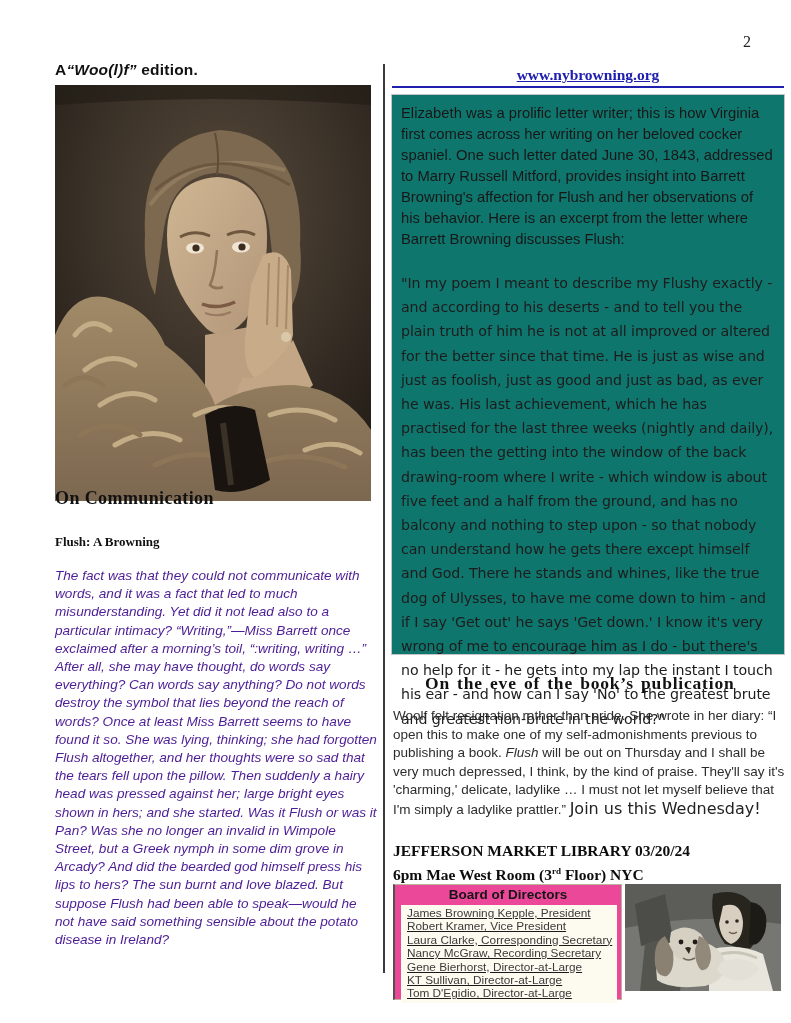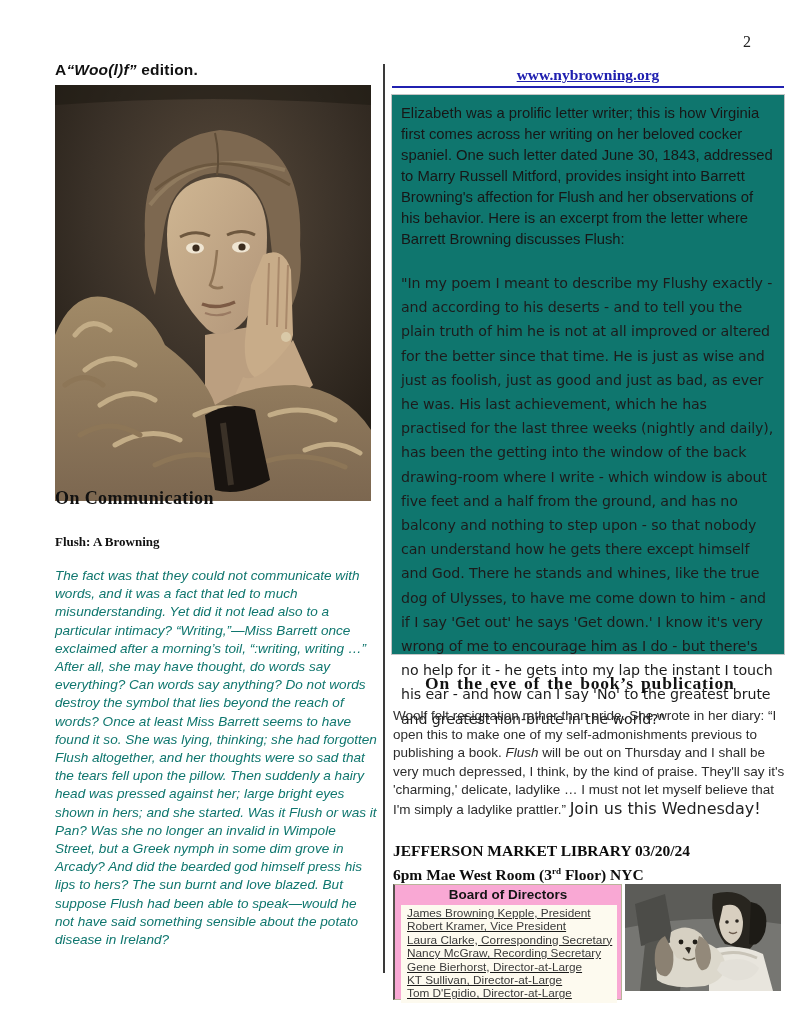--- a/index.html
+++ b/index.html
@@ -43,21 +43,21 @@
   }
   .on-comm-sub {
     top: 534px; left: 55px; width: 320px;
     font-family: "Liberation Serif", serif;
     font-weight: bold; font-size: 13px; color: #111;
   }
   .left-body {
     top: 567px; left: 55px; width: 322px;
     font-family: "Liberation Sans", sans-serif;
     font-style: italic;
-    font-size: 13.6px; line-height: 18.2px; color: #0f766e;
+    font-size: 13.6px; line-height: 18.2px; color: #4c1d95;
   }
 
   
   .divider {
     top: 64px; left: 383px; width: 2px; height: 909px;
     background: #3a3a3a;
   }
 
   
   .url-line {
@@ -108,21 +108,21 @@
   .event-heading {
     top: 841px; left: 393px; width: 392px;
     font-family: "Liberation Serif", serif;
     font-weight: bold; font-size: 15.5px; color: #0d0d0d;
     line-height: 20px;
   }
   .event-heading sup { font-size: 9px; }
 
   .board-box {
     top: 884px; left: 393px; width: 229px; height: 116px;
-    background: #f9a8d4;
+    background: #ec4899;
     border: 1px solid #b9b49a;
     border-left: 2px solid #55504a;
   }
   .board-title {
     font-family: "Liberation Sans", sans-serif;
     font-weight: bold; font-size: 13.5px; color: #151515;
     text-align: center; padding-top: 2px;
   }
   .board-list {
     margin: 3px 4px 4px 6px;

